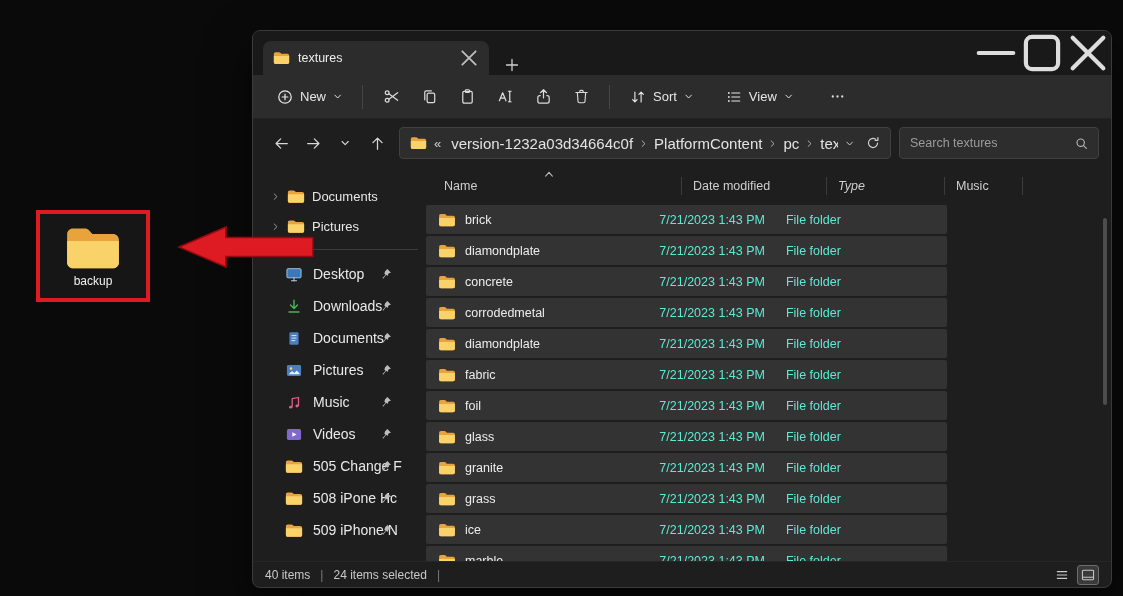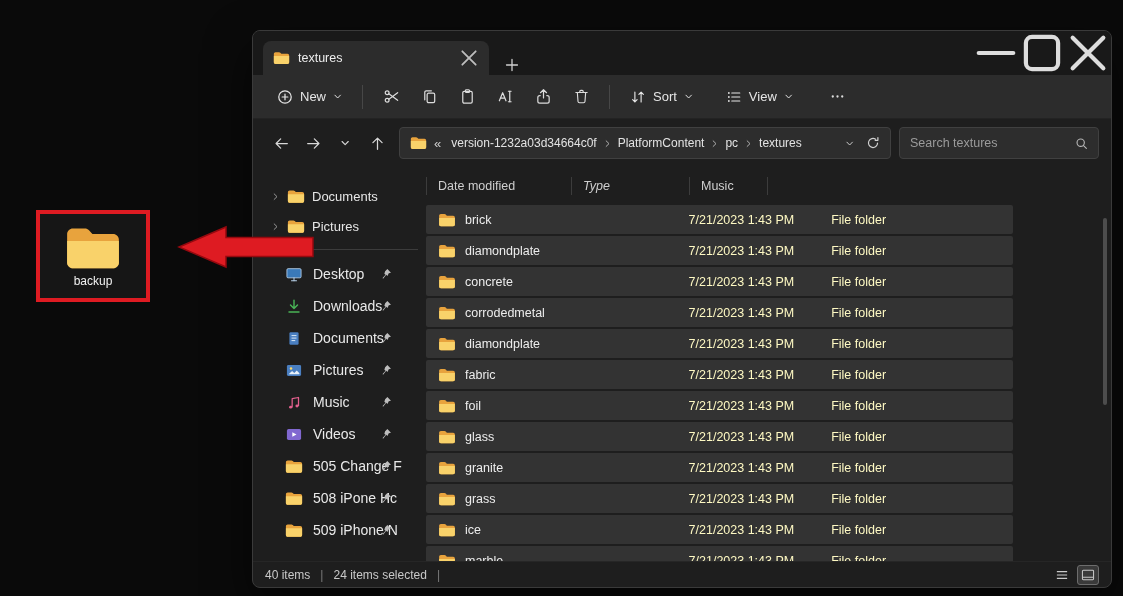--- a/index.html
+++ b/index.html
@@ -43,21 +43,21 @@
 
   
   .addressrow{height:48px;display:flex;align-items:center;padding:0 12px;background:#1e1e1e;flex-shrink:0;}
   .navbtn{width:32px;height:32px;display:flex;align-items:center;justify-content:center;color:#d8d8d8;border-radius:4px;}
   .navbtn svg{width:15px;height:15px;}
   .navbtn.small svg{width:10px;height:10px;}
   .addressbar{flex:1;height:32px;margin:0 8px 0 6px;background:#2d2d2d;border:1px solid #404040;border-radius:4px;
     display:flex;align-items:center;padding:0 10px;gap:7px;min-width:0;}
   .addr-overflow{color:#cfcfcf;font-size:13px;}
   .crumbs{display:flex;align-items:center;gap:3px;min-width:0;overflow:hidden;}
-  .crumb{font-size:12px;color:#e3e3e3;white-space:nowrap;padding:1px 3px;border-radius:3px;}
+  .crumb{font-size:15px;color:#e3e3e3;white-space:nowrap;padding:1px 3px;border-radius:3px;}
   .crumb-chevron{display:flex;color:#b2b2b2;}
   .addr-end{margin-left:auto;display:flex;align-items:center;gap:12px;color:#cfcfcf;}
   .searchbox{width:200px;height:32px;background:#2d2d2d;border:1px solid #404040;border-radius:4px;
     display:flex;align-items:center;padding:0 10px;gap:8px;flex-shrink:0;}
   .searchbox input{flex:1;background:transparent;border:none;outline:none;color:#e6e6e6;font-size:12.5px;
     font-family:inherit;min-width:0;}
   .searchbox input::placeholder{color:#9b9b9b;}
   .searchbox .icn{color:#b5b5b5;}
 
   
@@ -76,23 +76,23 @@
   .col{display:flex;align-items:center;height:100%;padding-left:12px;position:relative;}
   .col.name{width:255px;padding-left:18px;}
   .col.date{width:145px;}
   .col.type{width:118px;font-style:italic;}
   .col.size{width:79px;}
   .col.date::before,.col.type::before,.col.size::before{content:"";position:absolute;left:0;top:10px;bottom:10px;width:1px;background:#3c3c3c;}
   .col.size::after{content:"";position:absolute;right:0;top:10px;bottom:10px;width:1px;background:#3c3c3c;}
   .sort-caret{position:absolute;left:118px;top:3px;color:#bdbdbd;width:10px;height:8px;display:flex;}
   .sort-caret svg{width:10px;height:8px;}
 
-  .rows{flex:1;overflow:hidden;width:587px;}
+  .rows{flex:1;overflow:hidden;width:521px;}
   .row{height:29px;margin-bottom:2px;background:#333333;display:flex;align-items:center;border-radius:2px;}
-  .cell{padding-left:12px;font-size:12.5px;color:#fef9c3;white-space:nowrap;overflow:hidden;}
+  .cell{padding-left:12px;font-size:12.5px;color:#5eead4;white-space:nowrap;overflow:hidden;}
   .cell.name{width:255px;display:flex;align-items:center;gap:9px;color:#ededed;}
   .cell.date{width:145px;}
   .cell.type{width:118px;}
   .cell.size{width:79px;}
   .ficon{width:18px;height:14px;display:flex;flex-shrink:0;}
   .ficon svg{width:100%;height:100%;}
 
   .scrollbar{position:absolute;right:4px;top:44px;bottom:10px;width:4px;}
   .thumb{position:absolute;top:2%;height:55%;width:4px;background:#4d4d4d;border-radius:2px;}
 
@@ -502,20 +502,28 @@
               <span class="pin">
                 <svg viewBox="0 0 14 14">
                   <path d="M8.6 1.2l4.2 4.2-2.6.7-1.5 3.2-1.4-1.4-3.7 4.5-.6-.6L6.5 8 5.1 6.6l.9-2.8z" fill="currentColor"></path>
                 </svg>
               </span>
             </div>
           </div>
       </div>
       <div class="filearea">
         <div class="cols">
+            <div class="col name">
+              <span>Name</span>
+              <span class="sort-caret">
+                <svg viewBox="0 0 12 9">
+                  <path d="M2 7L6 2.6 10 7" fill="none" stroke="currentColor" stroke-width="1.3" stroke-linecap="round" stroke-linejoin="round"></path>
+                </svg>
+              </span>
+            </div>
             <div class="col date">
               <span>Date modified</span>
             </div>
             <div class="col type">
               <span>Type</span>
             </div>
             <div class="col size">
               <span>Music</span>
             </div>
           </div>

